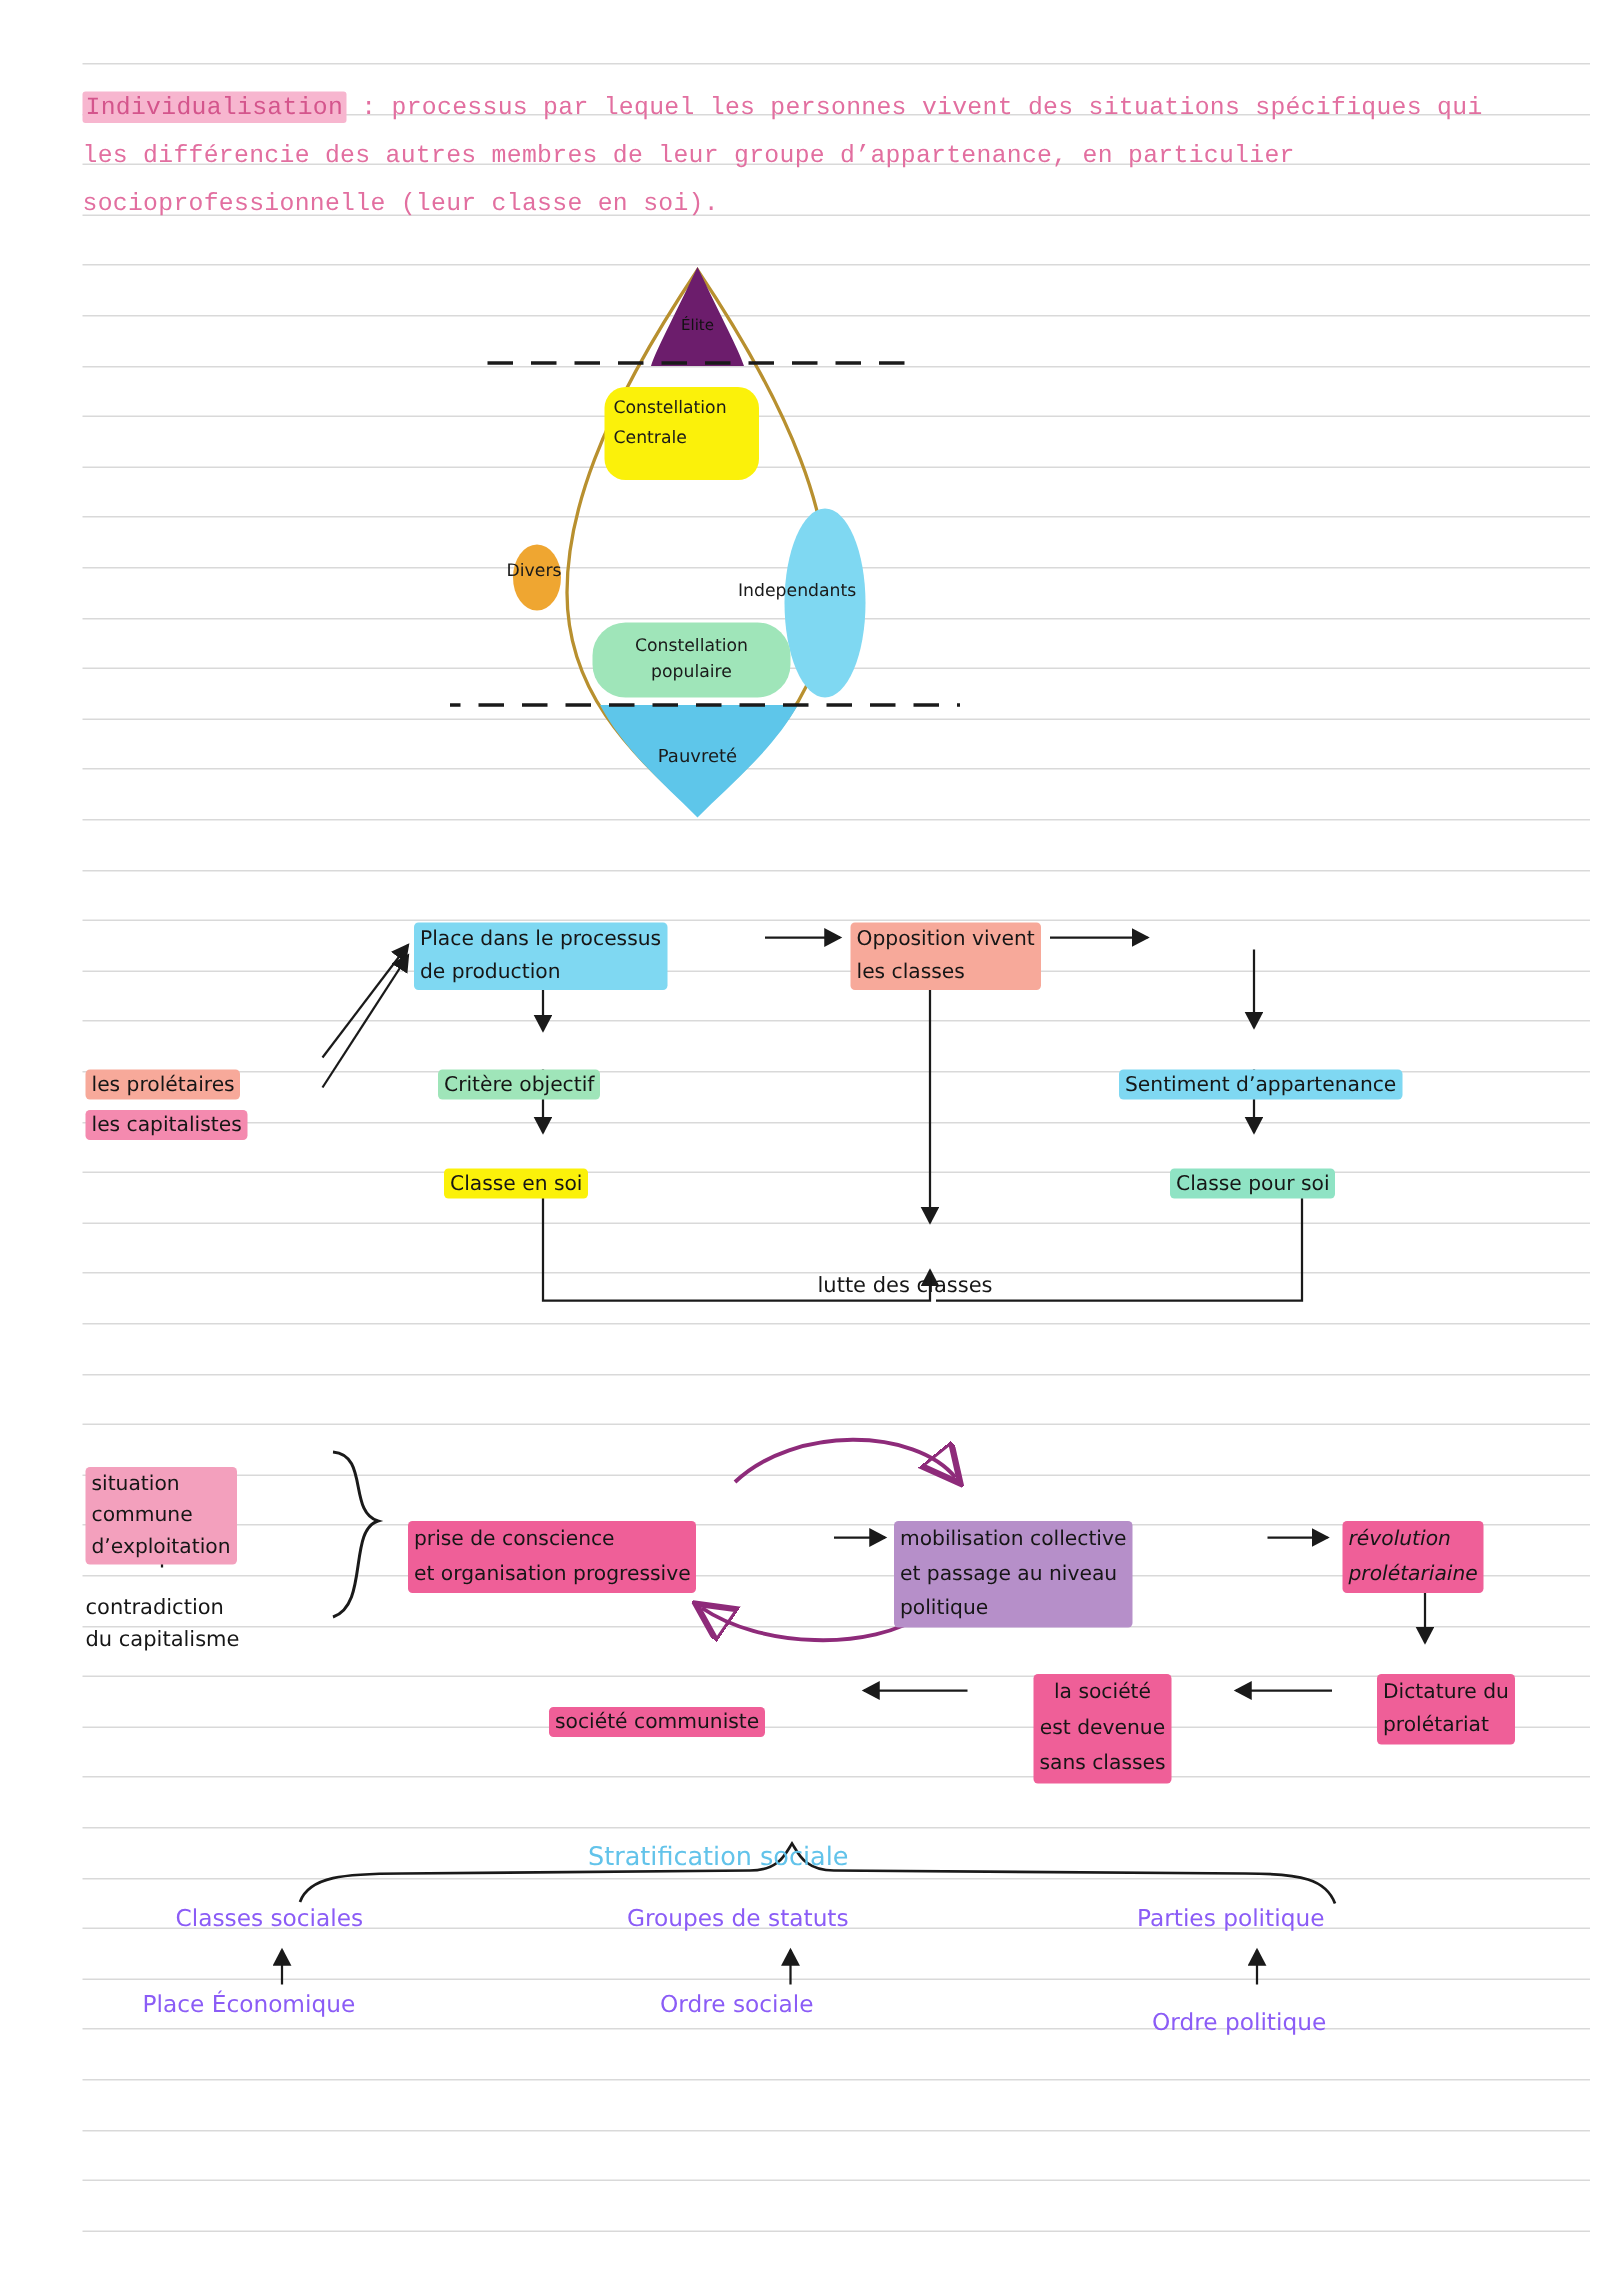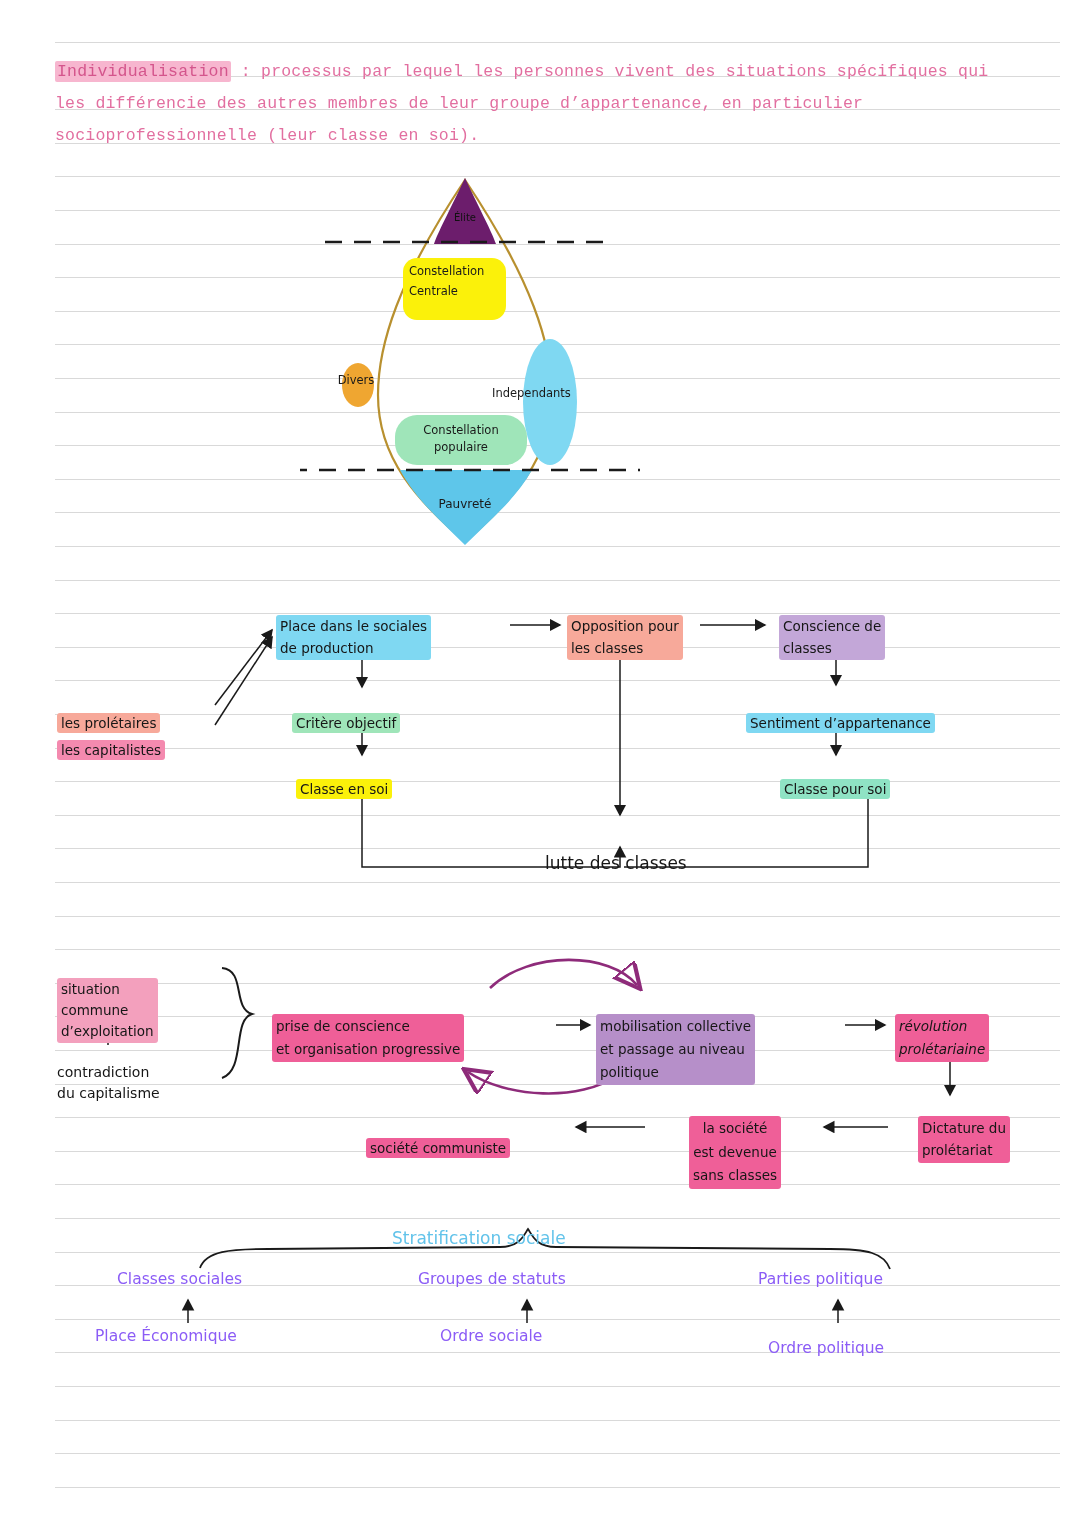--- a/index.html
+++ b/index.html
@@ -192,51 +192,47 @@
     </svg>
 
     <div class="node hand" style="left:57px; top:120px;">
       <span class="mark m-salmon">les prolétaires</span>
     </div>
     <div class="node hand" style="left:57px; top:147px;">
       <span class="mark m-pink">les capitalistes</span>
     </div>
 
     <div class="node hand" style="left:276px; top:22px; width:236px;">
-      <span class="mark m-blue" style="white-space:pre-line; line-height:1.6;">Place dans le sociales
+      <span class="mark m-blue" style="white-space:pre-line; line-height:1.6;">Place dans le processus
 de production</span>
     </div>
 
     <div class="node hand" style="left:292px; top:120px;">
       <span class="mark m-green">Critère  objectif</span>
     </div>
 
     <div class="node hand" style="left:296px; top:186px;">
       <span class="mark m-yellow">Classe  en soi</span>
     </div>
 
     <div class="node hand" style="left:567px; top:22px; width:160px;">
-      <span class="mark m-salmon" style="white-space:pre-line; line-height:1.6;">Opposition pour
+      <span class="mark m-salmon" style="white-space:pre-line; line-height:1.6;">Opposition vivent
 les classes</span>
     </div>
 
-    <div class="node hand" style="left:779px; top:22px; width:170px;">
-      <span class="mark m-lilac" style="white-space:pre-line; line-height:1.6;">Conscience  de
-classes</span>
-    </div>
 
     <div class="node hand" style="left:746px; top:120px;">
       <span class="mark m-blue">Sentiment  d’appartenance</span>
     </div>
 
     <div class="node hand" style="left:780px; top:186px;">
       <span class="mark m-mint">Classe  pour  soi</span>
     </div>
 
-    <div class="node hand" style="left:545px; top:254px; font-size:17px;">
+    <div class="node hand" style="left:545px; top:254px; font-size:14px;">
       <span>lutte des classes</span>
     </div>
   </div>
 
   <div id="sec3" class="sec" style="left:0; top:930px; width:1080px; height:270px;">
 
     <svg class="arrows" width="1080" height="270">
       <defs>
         <marker id="ah2" markerWidth="9" markerHeight="9" refX="7" refY="4.2" orient="auto">
           <path d="M0,0 L8,4.2 L0,8.4 z" fill="#1a1a1a"></path>

